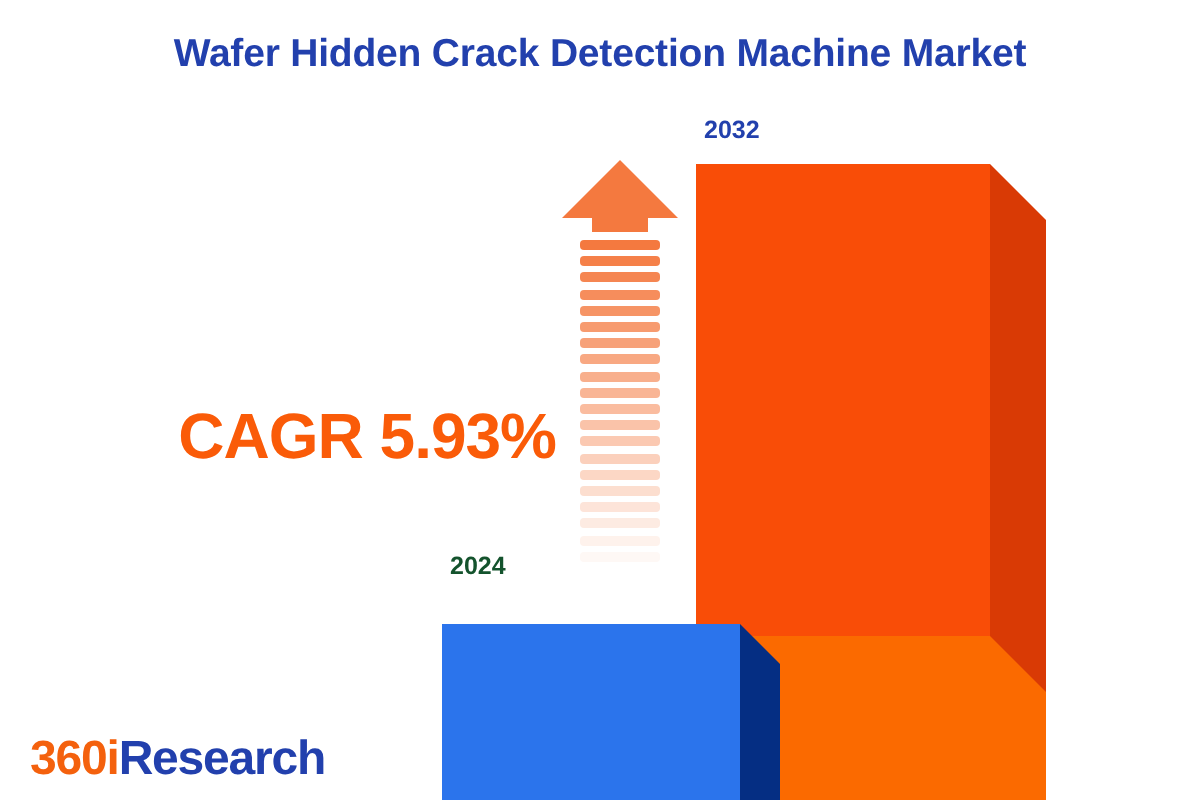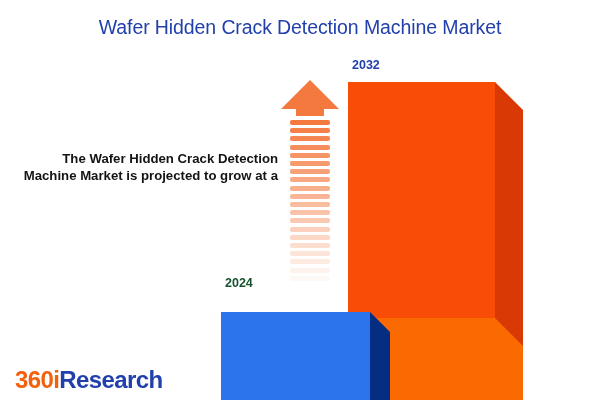--- a/index.html
+++ b/index.html
@@ -11,21 +11,21 @@
     position:relative;
   }
   .canvas { position:relative; width:600px; height:400px; overflow:hidden; background:#fff; }
 
   
   .title {
     position:absolute;
     top:16px; left:0; width:600px;
     text-align:center;
     font-size:19.5px;
-    font-weight:normal;
+    font-weight:bold;
     color:#2240ad;
     letter-spacing:-0.1px;
     white-space:nowrap;
   }
 
   
   .bars { position:absolute; inset:0;padding-left:38px; }
 
   
   .bar-2032-side {
@@ -172,19 +172,19 @@
           <div class="arrow-stripe" style="top: 195.8px; background: rgb(254, 248, 245);"></div>
           <div class="arrow-stripe" style="top: 204px; background: rgb(255, 255, 255);"></div>
         </div>
     </div>
 
     <div class="bar-2024-side"></div>
     <div class="bar-2024-front"></div>
     <div class="label-2024">2024</div>
   </div>
 
-  <div class="statement">The Wafer Hidden Crack Detection Machine Market is projected to grow at a</div>
+  <div class="cagr">CAGR 5.93%</div>
 
   <div class="logo">
     <span class="lg-360">360</span><span class="lg-i">i</span><span class="lg-research">Research</span>
   </div>
 
 </div>
 
 </body></html>

